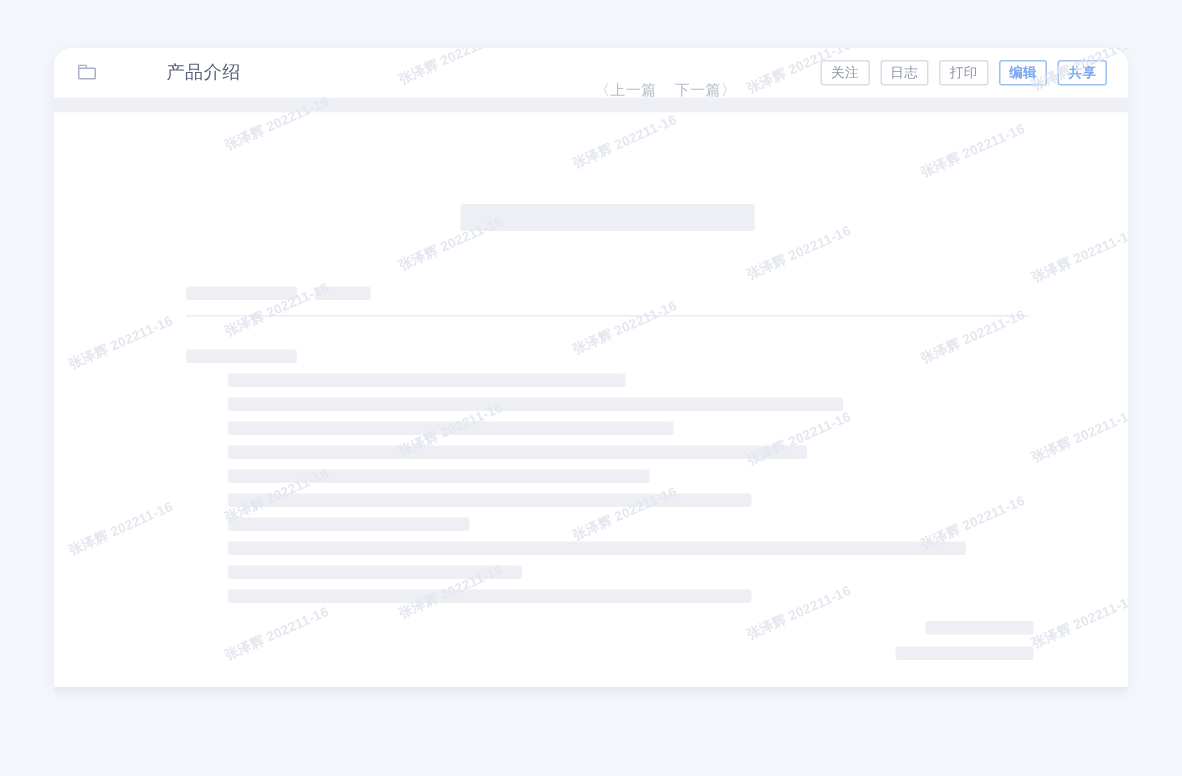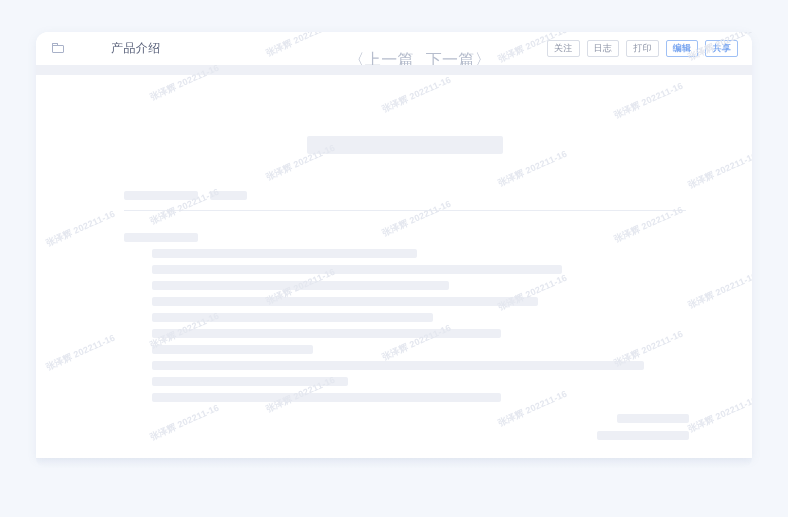--- a/index.html
+++ b/index.html
@@ -104,21 +104,21 @@
     gap: 0px;
   }
 
   .pager {
     display: flex;
     align-items: center;
     gap: 12px;
     margin-right: 18px;
   }
   .pager-link {
-    font-size: 16px;
+    font-size: 10px;
     color: #b6bdcd;
     white-space: nowrap;
     letter-spacing: 0.3px;
     margin-top: 23px;
   }
 
   .btn-group {
     display: flex;
     align-items: center;
     gap: 7px;

